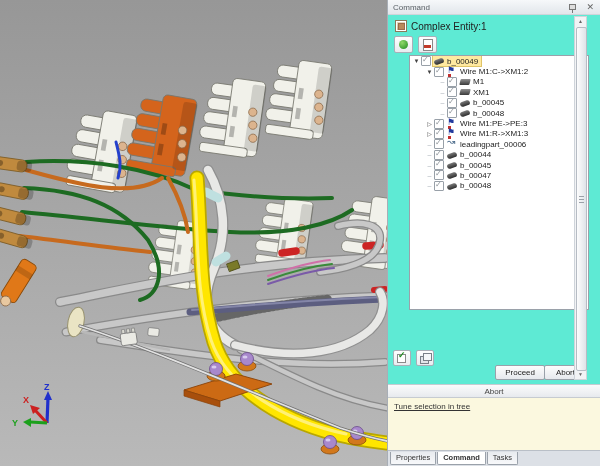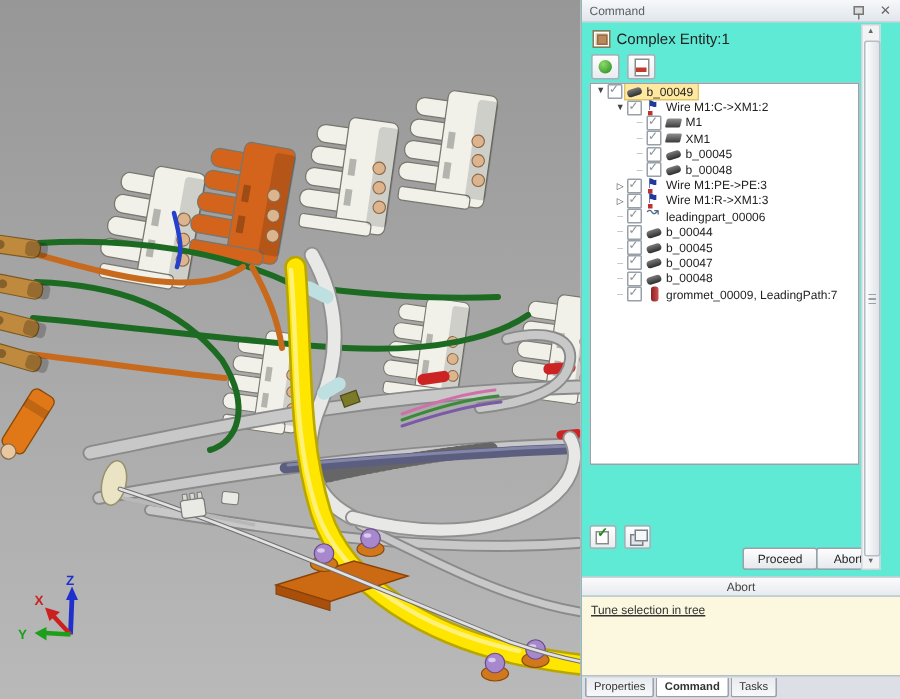--- a/index.html
+++ b/index.html
@@ -36,21 +36,21 @@
 
   .tool-row{position:absolute;left:6px;top:36px;display:flex;gap:5px;}
   .icon-btn{width:17px;height:15px;border:1px solid #a9afb8;border-radius:2px;
             background:linear-gradient(#fefefe,#e9ecf0);position:relative;}
   .ball::after{content:"";position:absolute;left:4px;top:3px;width:9px;height:9px;border-radius:50%;
             background:radial-gradient(circle at 35% 30%,#8fd96a,#1f8a1f);}
   .report::before{content:"";position:absolute;left:4px;top:2px;width:8px;height:10px;
             background:#fff;border:1px solid #8a8a8a;}
   .report::after{content:"";position:absolute;left:5px;top:8px;width:7px;height:3px;background:#c23a2a;}
 
-  .treebox{position:absolute;left:5px;top:55px;width:180px;height:255px;border:1px solid #9aa1aa;
+  .treebox{position:absolute;left:21px;top:55px;width:180px;height:255px;border:1px solid #9aa1aa;
            background:#fff;overflow:hidden;box-sizing:border-box;}
   .trow{display:flex;align-items:center;height:10.4px;white-space:nowrap;color:#222;}
   .ind{flex:none;display:inline-block;height:1px;}
   .exp{flex:none;width:9px;text-align:center;font-size:6px;color:#444;}
   .exp.none{color:#aab2ba;font-size:7px;}
   .cb{flex:none;width:8px;height:8px;margin:0 2px 0 0;border:1px solid #98a0a8;background:#fff;
       border-radius:1px;position:relative;}
   .cb.on::after{content:"✓";position:absolute;left:0;top:-2px;font-size:8px;color:#8a9096;}
   .hlwrap{display:flex;align-items:center;padding:0 1px;}
   .sel .hlwrap{background:var(--selection-yellow,#ffe9a0);outline:1px solid #dfc468;}
@@ -382,29 +382,20 @@
         </div>
         <div class="trow">
           <span class="ind" style="width: 15px;"></span>
           <span class="exp none">–</span>
           <span class="cb on"></span>
           <span class="hlwrap">
             <span class="ticon bundle-icon"></span>
             <span class="tlabel">b_00048</span>
           </span>
         </div>
-        <div class="trow">
-          <span class="ind" style="width: 15px;"></span>
-          <span class="exp none">–</span>
-          <span class="cb on"></span>
-          <span class="hlwrap">
-            <span class="ticon grommet-icon"></span>
-            <span class="tlabel">grommet_00009, LeadingPath:7</span>
-          </span>
-        </div>
       </div>
 
     <div class="tree-tools">
       <span class="sm-btn chk"></span>
       <span class="sm-btn dup"></span>
     </div>
 
     <button class="btn proceed">Proceed</button>
     <button class="btn abort">Abort</button>
 

